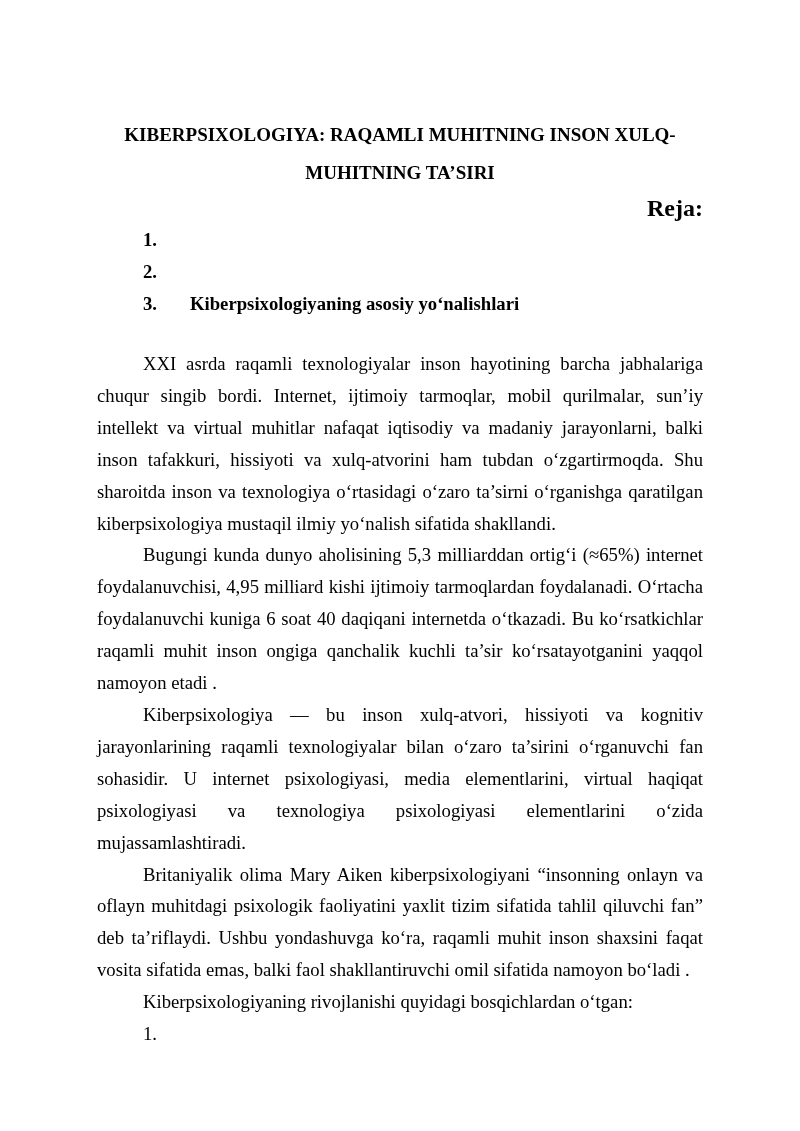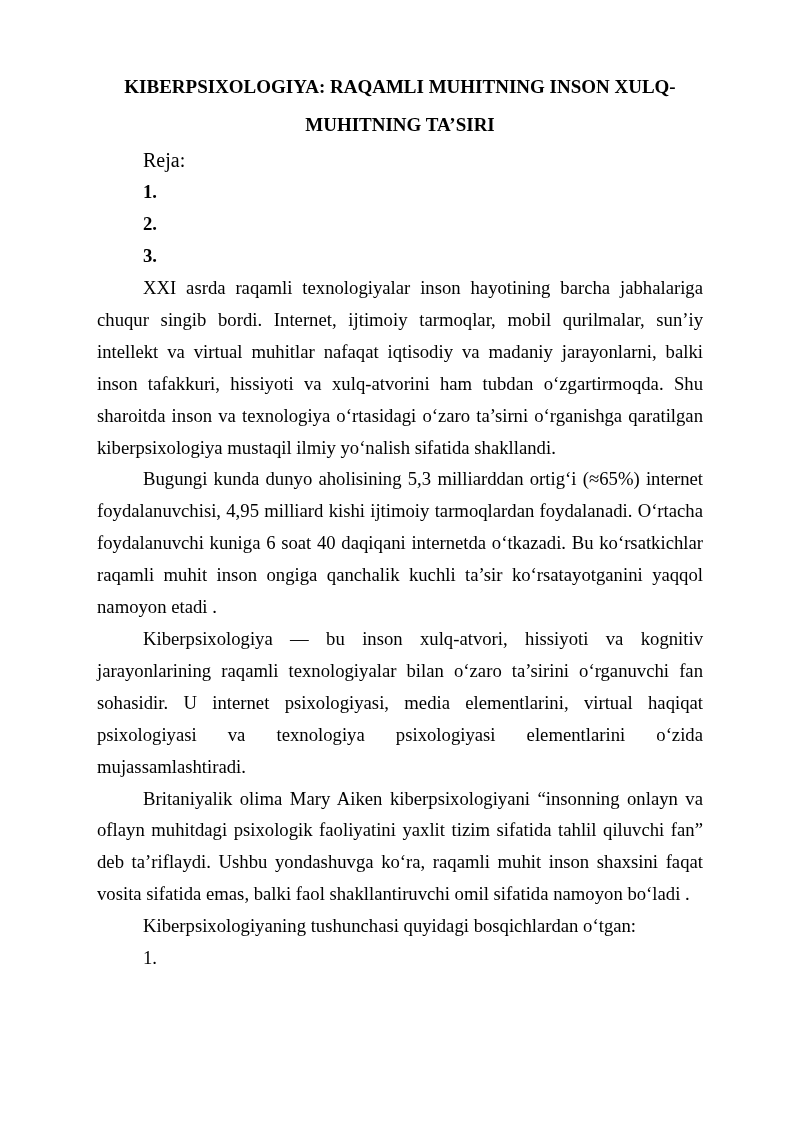--- a/index.html
+++ b/index.html
@@ -8,53 +8,55 @@
     background: #ffffff;
   }
   .page {
     position: relative;
     width: 800px;
     height: 1131px;
     margin: 0 auto;
     background: #ffffff;
     color: #000000;
     box-sizing: border-box;
-    padding: 68px 97px 0 97px;
+    padding: 116px 97px 0 97px;
     font-family: "Liberation Serif", "DejaVu Serif", serif;
     overflow: hidden;
   }
   .doc-title {
     font-size: 19px;
     font-weight: bold;
     text-align: center;
     line-height: 38px;
   }
   .plan-label {
-    font-size: 20px;
-    font-weight: normal;
+    font-size: 24px;
+    font-weight: bold;
     line-height: 32px;
     padding-left: 46px;
+    text-align: right;
   }
   .num-row {
     display: flex;
     font-size: 18.7px;
     line-height: 32px;
     padding-left: 46px;
   }
   .num-row.bold {
     font-weight: bold;
   }
   .num-row .num {
     flex: 0 0 47px;
     width: 47px;
   }
   .num-row .num-text {
     flex: 1 1 auto;
   }
   .body-block {
+    margin-top: 28px;
   }
   .para {
     margin: 0;
     font-size: 18.7px;
     line-height: 31.9px;
     text-align: justify;
     text-indent: 46px;
   }
 </style>
 </head>
@@ -72,27 +74,28 @@
   <div class="num-row bold">
     <span class="num">1.</span>
   </div>
 
   <div class="num-row bold">
     <span class="num">2.</span>
   </div>
 
   <div class="num-row bold">
     <span class="num">3.</span>
+    <span class="num-text">Kiberpsixologiyaning asosiy yo‘nalishlari</span>
   </div>
 
   <div class="body-block">
     <p class="para">XXI asrda raqamli texnologiyalar inson hayotining barcha jabhalariga chuqur singib bordi. Internet, ijtimoiy tarmoqlar, mobil qurilmalar, sun’iy intellekt va virtual muhitlar nafaqat iqtisodiy va madaniy jarayonlarni, balki inson tafakkuri, hissiyoti va xulq-atvorini ham tubdan o‘zgartirmoqda. Shu sharoitda inson va texnologiya o‘rtasidagi o‘zaro ta’sirni o‘rganishga qaratilgan kiberpsixologiya mustaqil ilmiy yo‘nalish sifatida shakllandi.</p>
     <p class="para">Bugungi kunda dunyo aholisining 5,3 milliarddan ortig‘i (≈65%) internet foydalanuvchisi, 4,95 milliard kishi ijtimoiy tarmoqlardan foydalanadi. O‘rtacha foydalanuvchi kuniga 6 soat 40 daqiqani internetda o‘tkazadi. Bu ko‘rsatkichlar raqamli muhit inson ongiga qanchalik kuchli ta’sir ko‘rsatayotganini yaqqol namoyon etadi .</p>
     <p class="para">Kiberpsixologiya — bu inson xulq-atvori, hissiyoti va kognitiv jarayonlarining raqamli texnologiyalar bilan o‘zaro ta’sirini o‘rganuvchi fan sohasidir. U internet psixologiyasi, media elementlarini, virtual haqiqat psixologiyasi va texnologiya psixologiyasi elementlarini o‘zida mujassamlashtiradi.</p>
     <p class="para">Britaniyalik olima Mary Aiken kiberpsixologiyani “insonning onlayn va oflayn muhitdagi psixologik faoliyatini yaxlit tizim sifatida tahlil qiluvchi fan” deb ta’riflaydi. Ushbu yondashuvga ko‘ra, raqamli muhit inson shaxsini faqat vosita sifatida emas, balki faol shakllantiruvchi omil sifatida namoyon bo‘ladi .</p>
-    <p class="para">Kiberpsixologiyaning tushunchasi quyidagi bosqichlardan o‘tgan:</p>
+    <p class="para">Kiberpsixologiyaning rivojlanishi quyidagi bosqichlardan o‘tgan:</p>
 
     <div class="num-row">
       <span class="num">1.</span>
     </div>
   </div>
 
 </div>
 
 </body></html>

